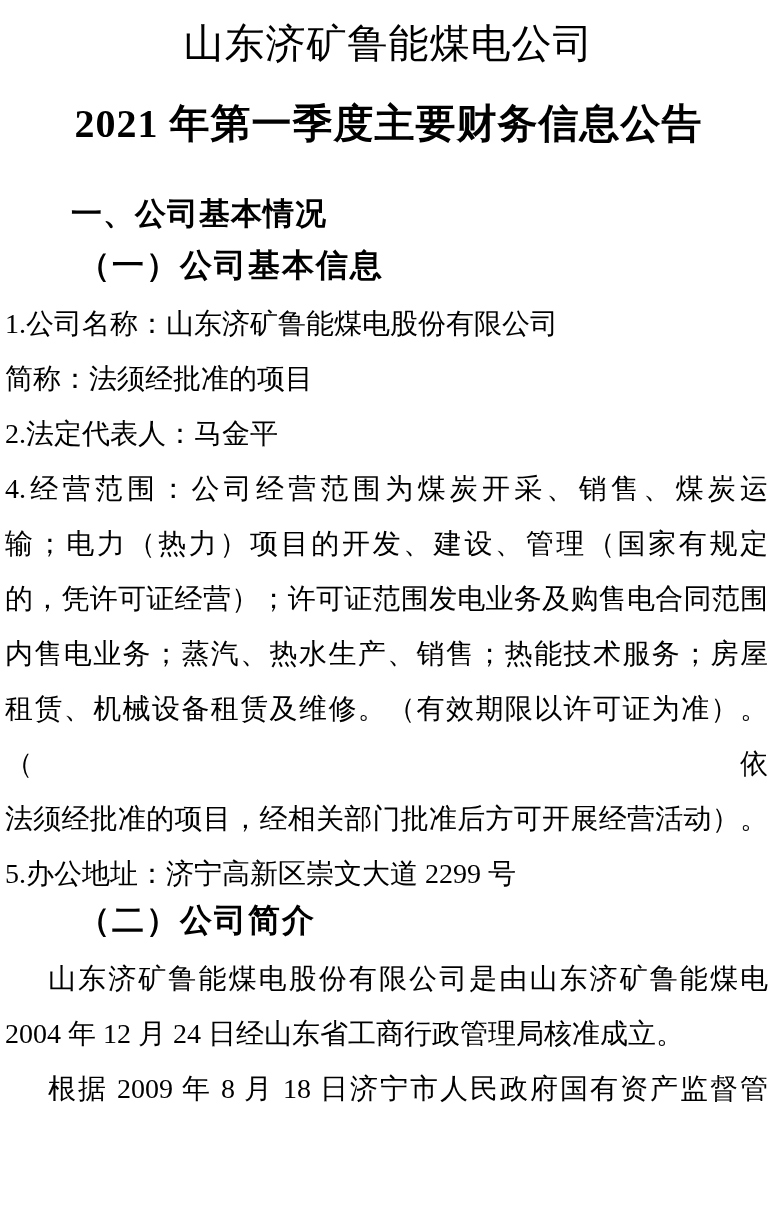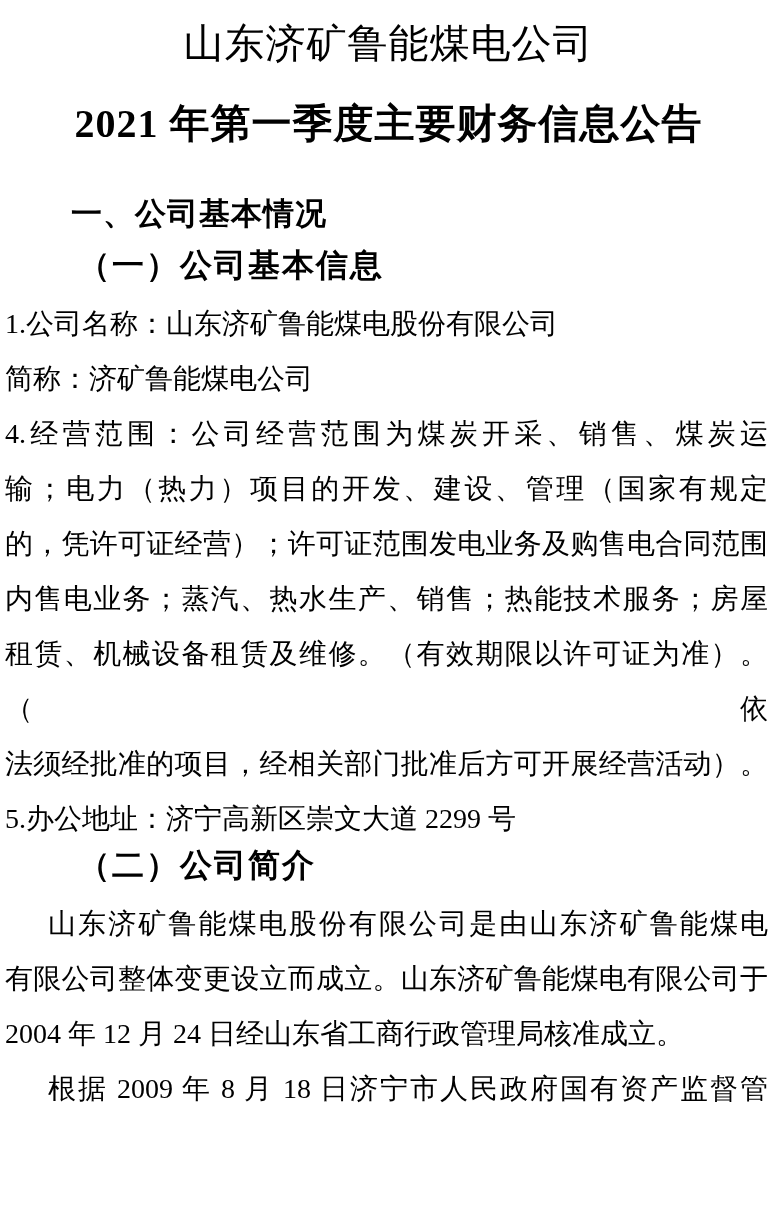--- a/index.html
+++ b/index.html
@@ -78,32 +78,32 @@
   <div class="title">山东济矿鲁能煤电公司</div>
 
   <div class="subtitle">2021 年第一季度主要财务信息公告</div>
 
   <div class="h2">一、公司基本情况</div>
 
   <div class="h3">（一）公司基本信息</div>
 
   <div class="body-lines">
     <div class="ln ind-item">1.公司名称：山东济矿鲁能煤电股份有限公司</div>
-    <div class="ln ind-item">简称：济矿鲁能煤电公司</div>
+    <div class="ln ind-item">简称：法须经批准的项目</div>
+    <div class="ln ind-item">2.法定代表人：马金平</div>
     <div class="ln ind-item just">4.经营范围：公司经营范围为煤炭开采、销售、煤炭运</div>
     <div class="ln just">输；电力（热力）项目的开发、建设、管理（国家有规定</div>
     <div class="ln just">的，凭许可证经营）；许可证范围发电业务及购售电合同范围</div>
     <div class="ln just">内售电业务；蒸汽、热水生产、销售；热能技术服务；房屋</div>
     <div class="ln just">租赁、机械设备租赁及维修。（有效期限以许可证为准）。（依</div>
     <div class="ln just">法须经批准的项目，经相关部门批准后方可开展经营活动）。</div>
     <div class="ln ind-item">5.办公地址：济宁高新区崇文大道 2299 号</div>
   </div>
 
   <div class="h3 second">（二）公司简介</div>
 
   <div class="body-lines">
     <div class="ln ind-para just">山东济矿鲁能煤电股份有限公司是由山东济矿鲁能煤电</div>
-    <div class="ln just">有限公司整体变更设立而成立。山东济矿鲁能煤电有限公司于</div>
     <div class="ln">2004 年 12 月 24 日经山东省工商行政管理局核准成立。</div>
     <div class="ln ind-para just">根据 2009 年 8 月 18 日济宁市人民政府国有资产监督管</div>
   </div>
 
 </div>
 
 </body></html>

